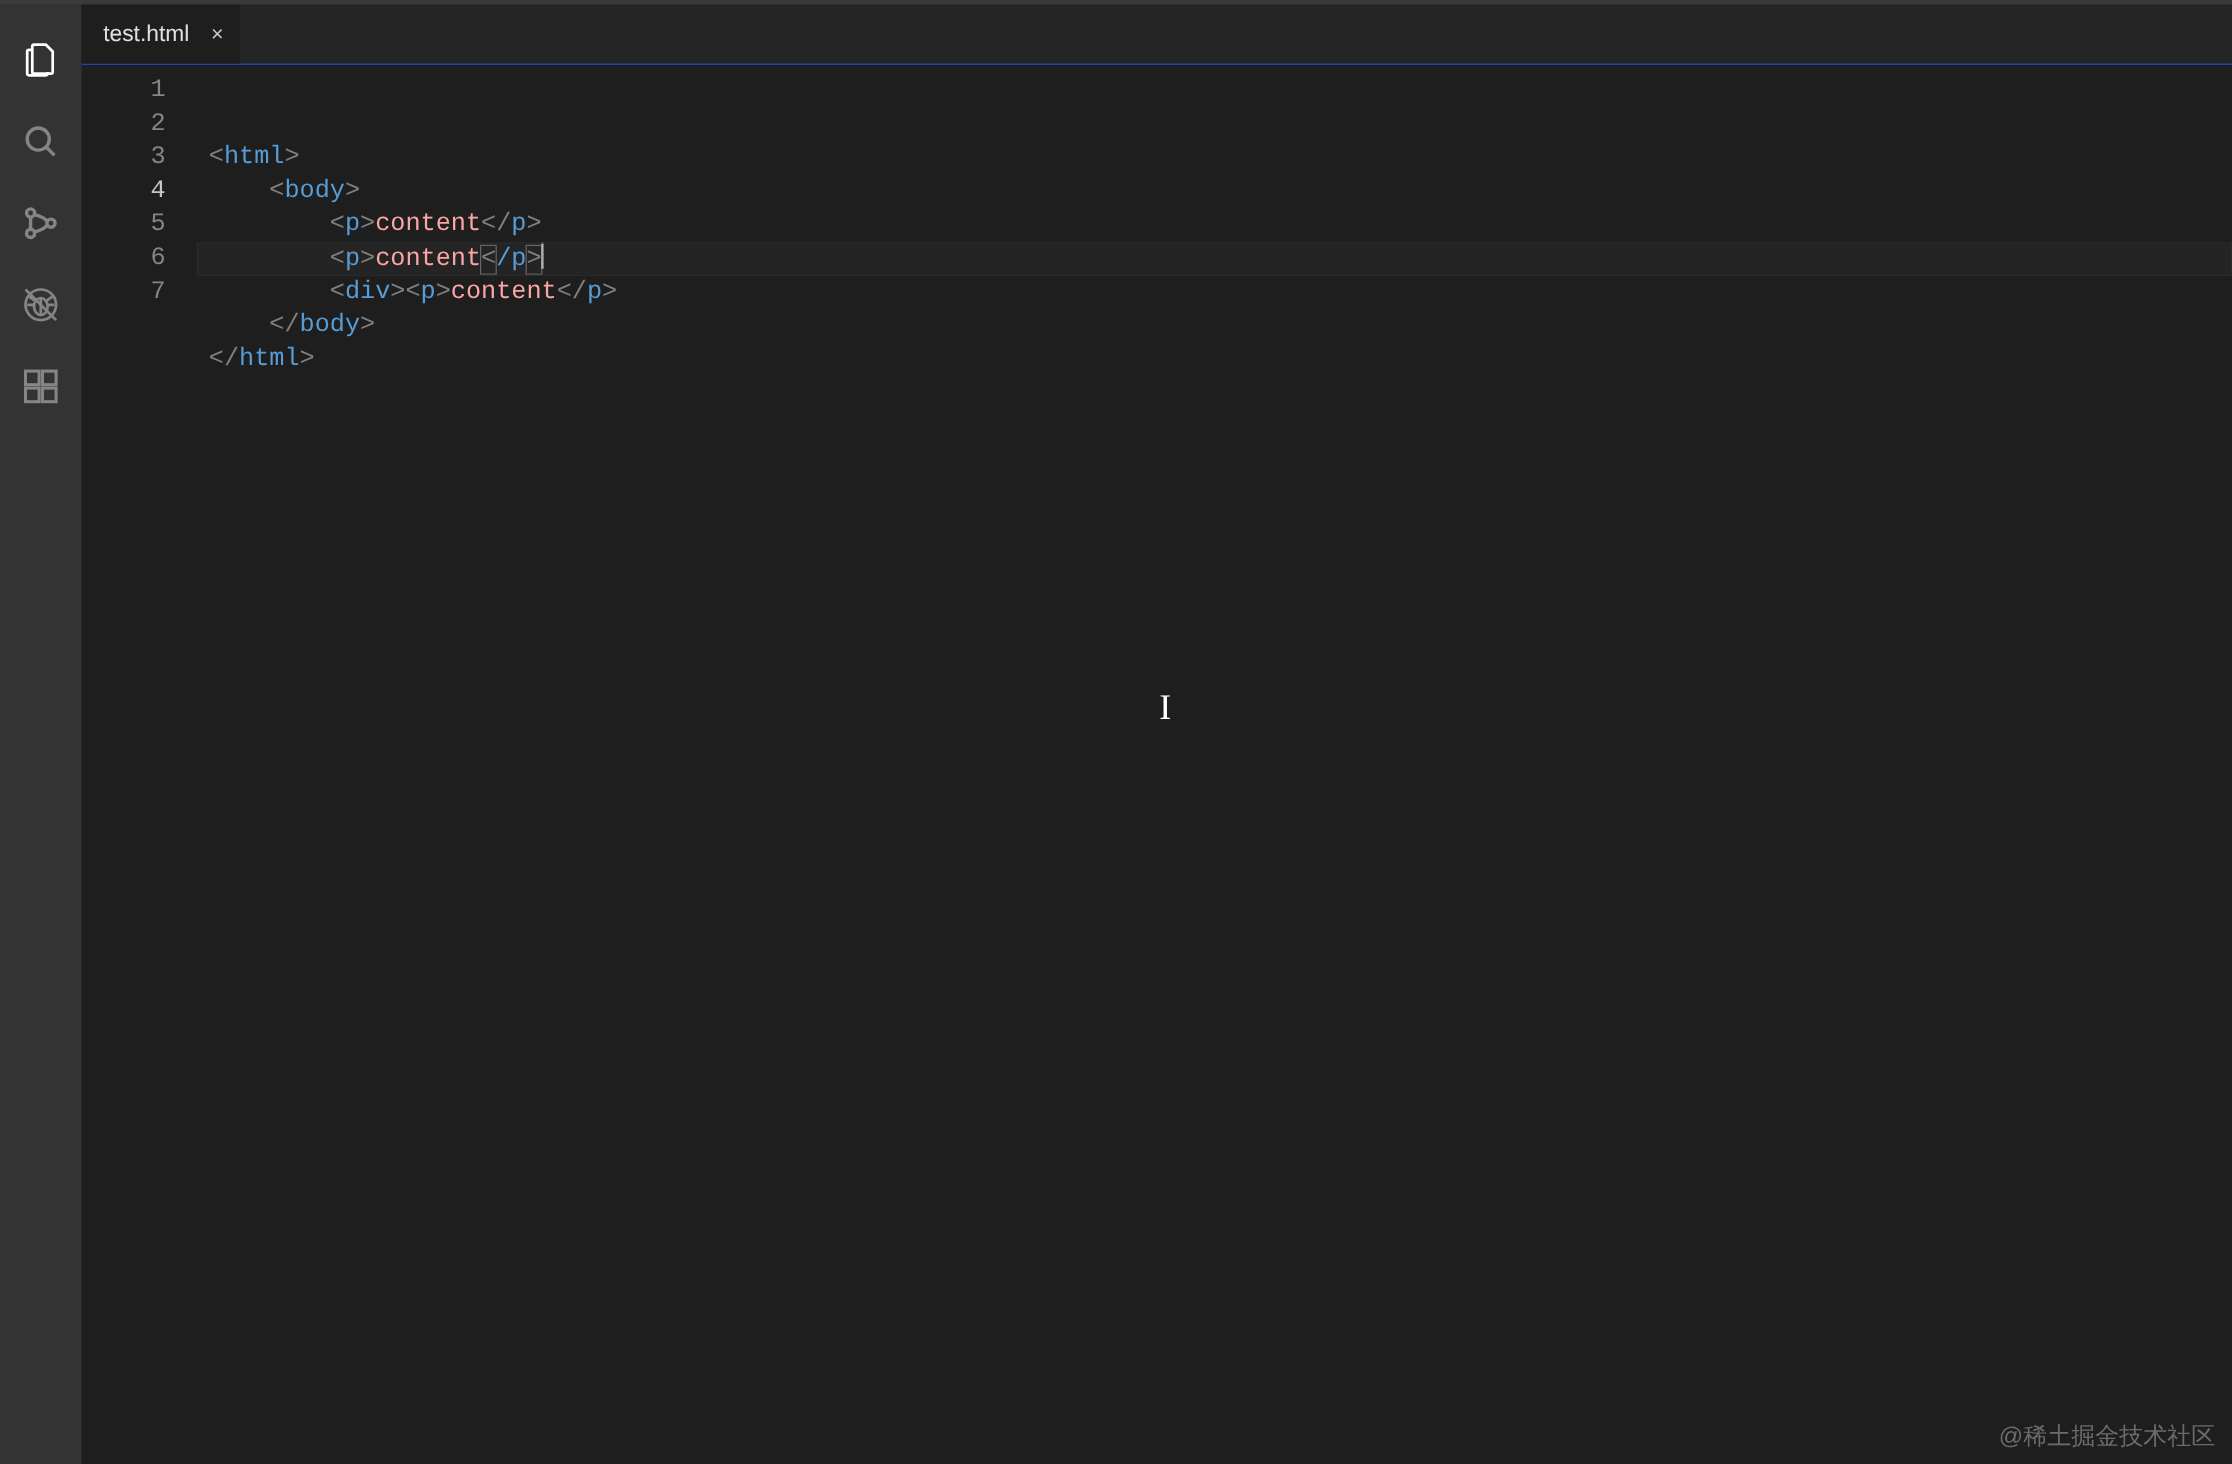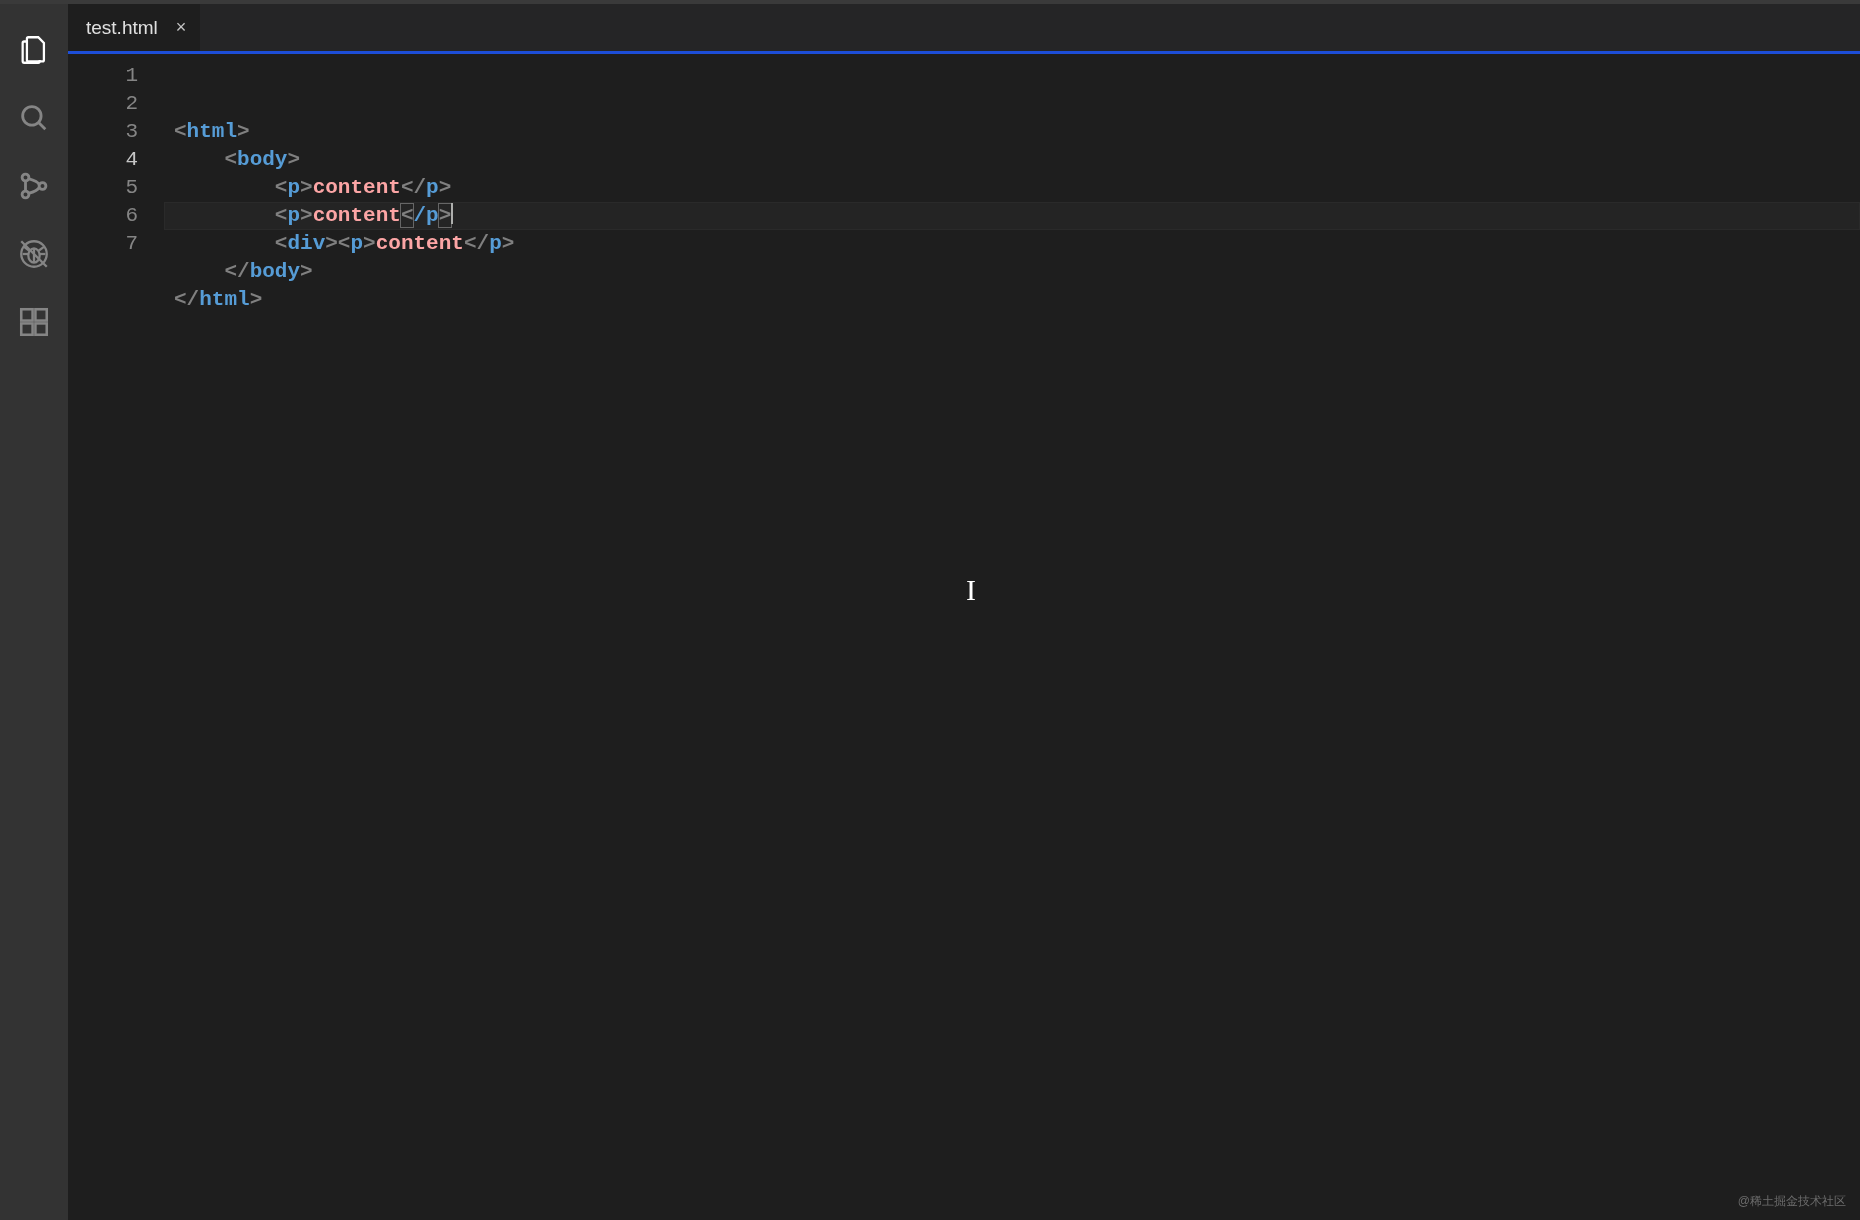--- a/index.html
+++ b/index.html
@@ -52,21 +52,21 @@
     flex-direction: column;
     min-width: 0;
     position: relative;
   }
 
   .tabbar {
     height: 50px;
     background: #252526;
     display: flex;
     align-items: stretch;
-    border-bottom: 3px solid #1d4ed8;
+    border-bottom: 1px solid #1d4ed8;
   }
   .tab {
     display: flex;
     align-items: center;
     padding: 0 14px 0 18px;
     background: #1e1e1e;
     color: #e0e0e0;
     font-family: "Segoe UI", Arial, sans-serif;
     font-size: 19px;
     gap: 18px;
@@ -94,21 +94,20 @@
 
   .code {
     flex: 1;
     padding-top: 8px;
     white-space: pre;
     position: relative;
   }
   .codeline {
     height: 28px;
     padding-left: 10px;
-    font-weight: bold;
   }
   .codeline.current {
     background: rgba(255,255,255,0.028);
     outline: 1px solid #2a2a2a;
     outline-offset: -1px;
   }
 
   .t-bracket { color: #808080; }
   .t-tag     { color: #569cd6; }
   .t-text    { color: #fca5a5; }
@@ -134,21 +133,21 @@
     font-size: 30px;
     font-family: "Times New Roman", serif;
     pointer-events: none;
   }
 
   .watermark {
     position: absolute;
     right: 14px;
     bottom: 10px;
     color: #6b6b6b;
-    font-size: 12px;
+    font-size: 20px;
     font-family: "Segoe UI", Arial, sans-serif;
   }
 </style>
 </head>
 <body>
 
 <div class="titlebar-strip"></div>
 
 <div class="main">
 

